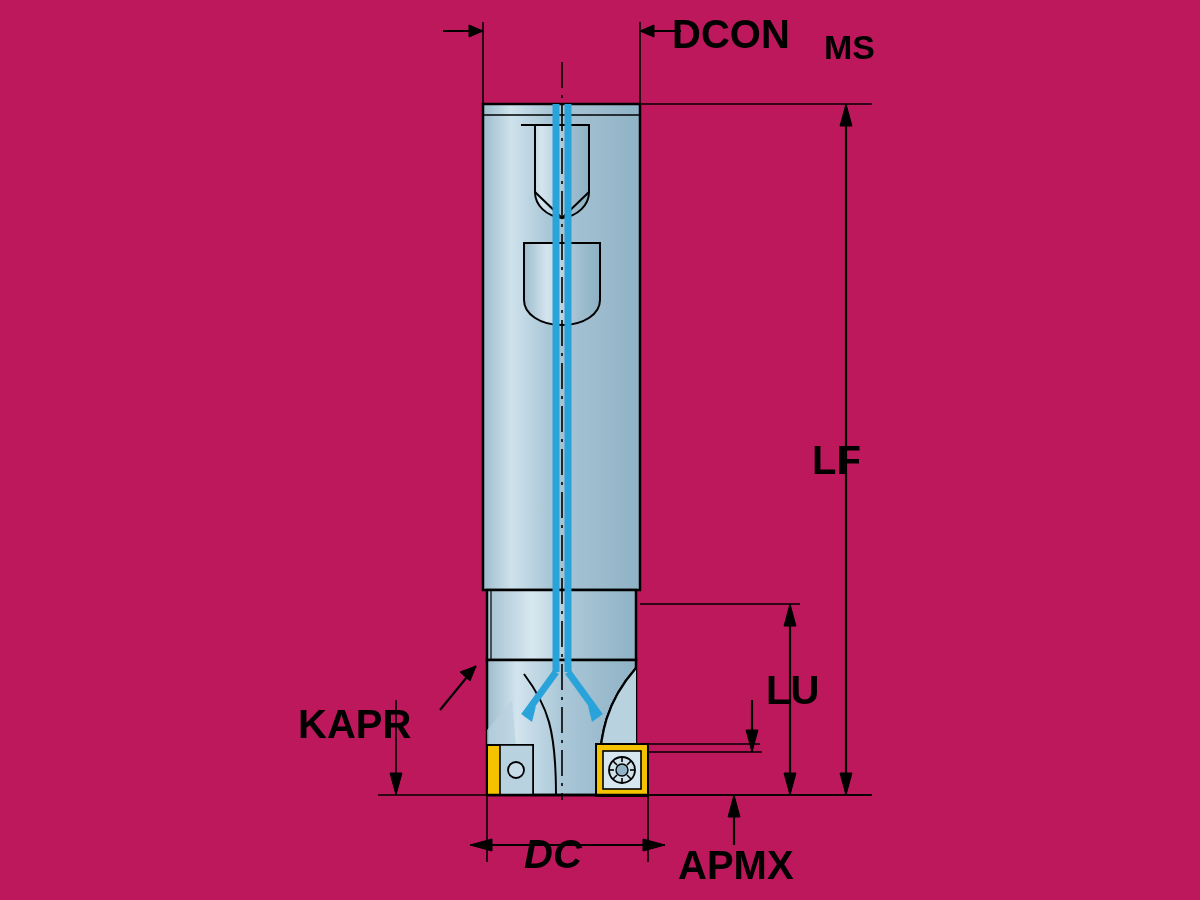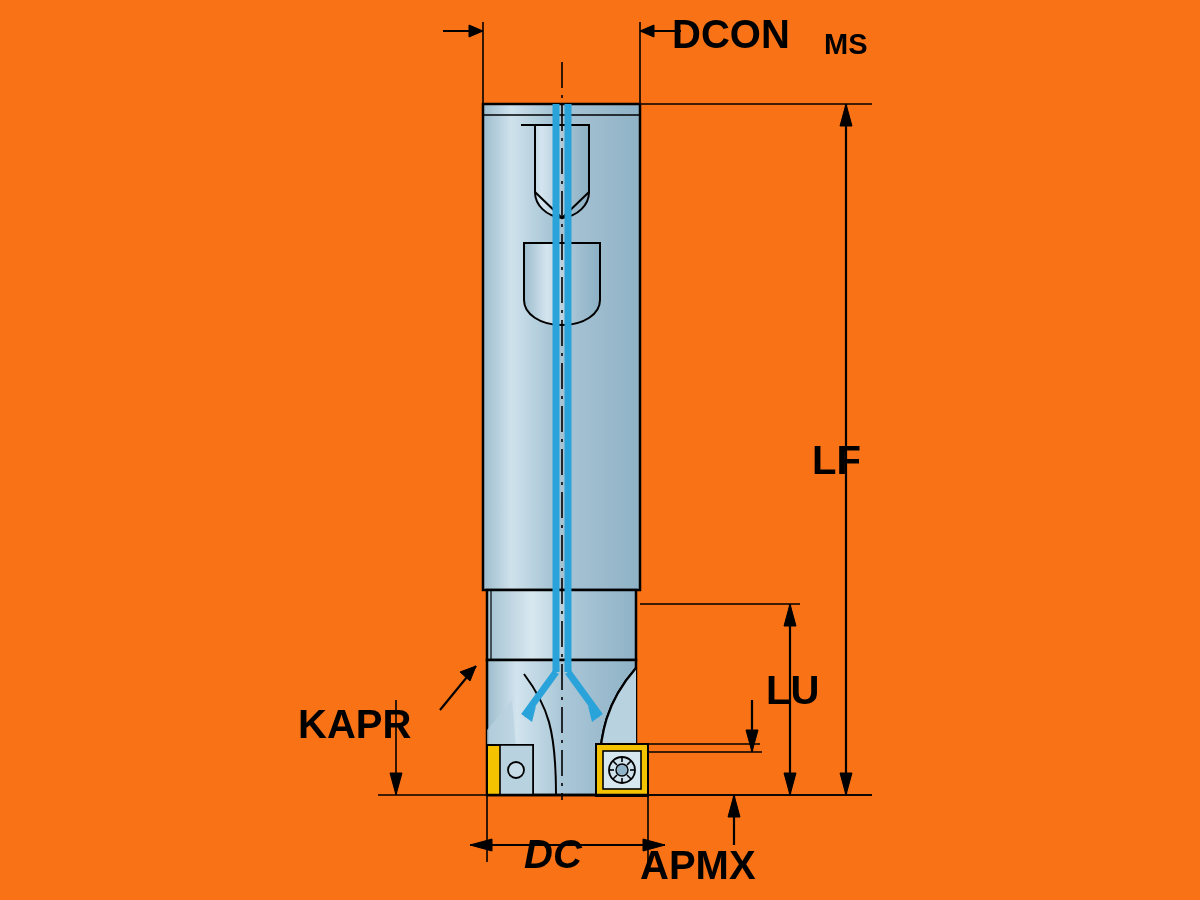--- a/index.html
+++ b/index.html
@@ -1,28 +1,28 @@
 <!DOCTYPE html>
 <html><head>
 <meta charset="utf-8">
 <style>
   html,body{margin:0;padding:0;background:#ffffff;}
   body{width:1200px;height:900px;overflow:hidden;font-family:"Liberation Sans",sans-serif;}
-  #stage{position:relative;width:1200px;height:900px;background:#f97316;}
+  #stage{position:relative;width:1200px;height:900px;background:#be185d;}
   svg#drawing{position:absolute;left:0;top:0;width:1200px;height:900px;}
   .lbl{position:absolute;font-family:"Liberation Sans",sans-serif;font-weight:bold;color:#000;white-space:nowrap;}
   .lbl-main{font-size:40px;}
-  .lbl-sub{font-size:29px;}
+  .lbl-sub{font-size:34px;}
   #lbl-dcon{left:672px;top:12px;}
   #lbl-dcon-sub{left:824px;top:28px;}
   #lbl-lf{left:812px;top:438px;}
   #lbl-lu{left:766px;top:668px;}
   #lbl-kapr{left:298px;top:702px;text-align:right;}
   #lbl-dc{left:524px;top:832px;font-style:italic;}
-  #lbl-apmx{left:640px;top:843px;}
+  #lbl-apmx{left:678px;top:843px;}
 </style>
 </head>
 <body>
 
 <div id="stage">
 
   <svg id="drawing" viewBox="0 0 1200 900">
     <defs>
       <linearGradient id="shankGrad" x1="0" y1="0" x2="1" y2="0">
         <stop offset="0%" stop-color="#9dbccd"></stop>

